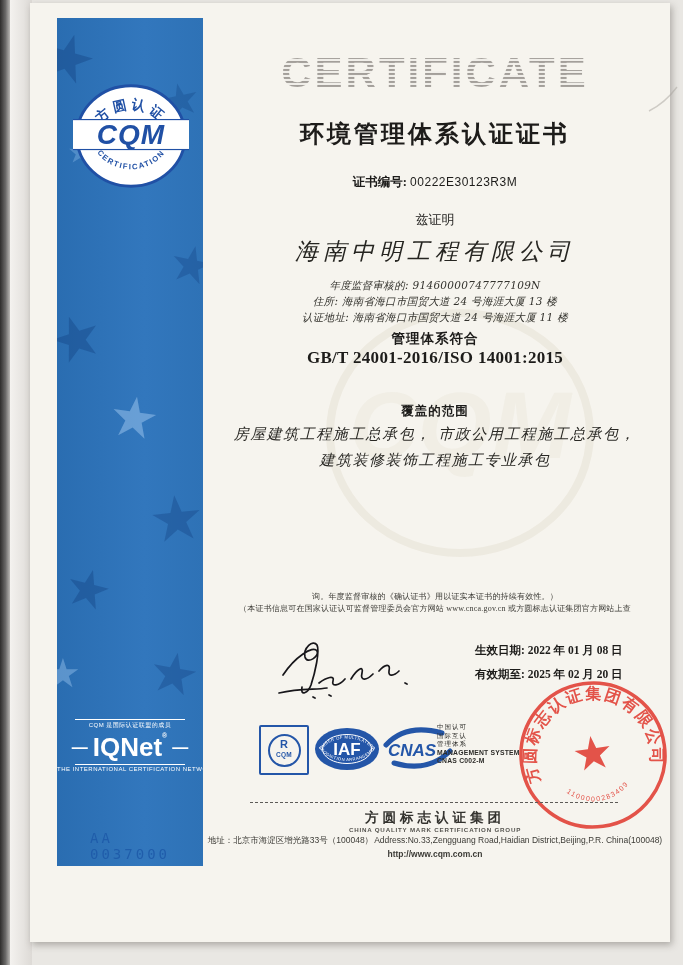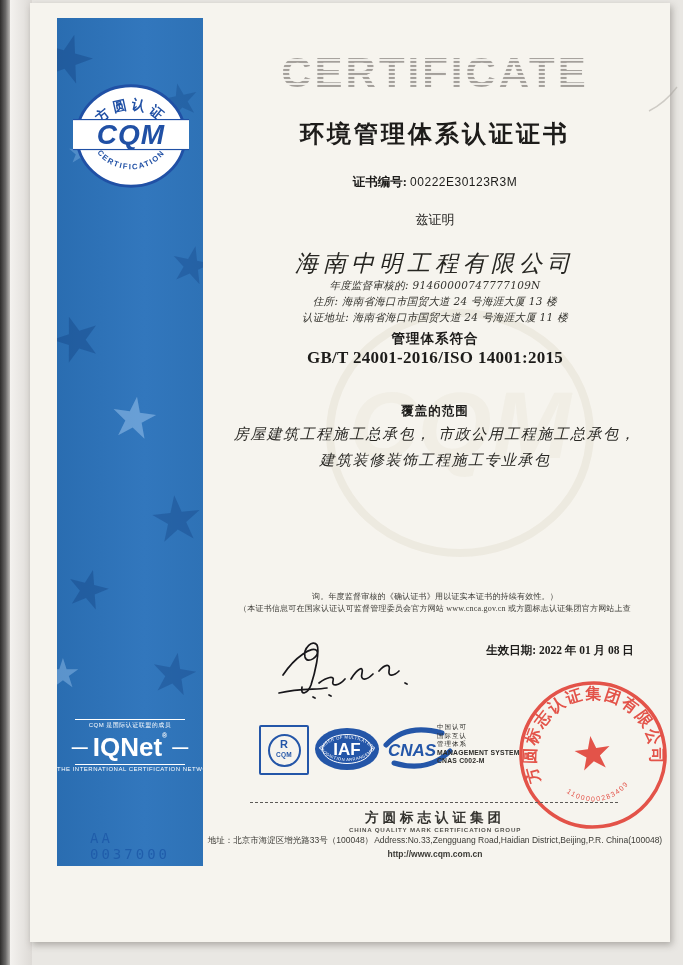--- a/index.html
+++ b/index.html
@@ -42,37 +42,37 @@
   .cert-word{top:46px;font-weight:bold;font-size:42px;letter-spacing:3px;
     font-family:"Liberation Sans",sans-serif;
     background:repeating-linear-gradient(180deg,#a19d98 0px,#a9a5a0 2px,#f0eee9 2px,#f0eee9 4px);
     -webkit-background-clip:text;background-clip:text;color:transparent;white-space:nowrap;}
   .title{top:115px;font-size:24px;font-weight:bold;letter-spacing:3px;}
   .certno{top:171px;font-size:12.5px;font-family:"Liberation Serif","DejaVu Serif",serif;}
   .certno b{font-weight:bold;}
   .certno .val{font-family:"Liberation Sans",sans-serif;font-size:12px;letter-spacing:.5px;}
   .attest{top:208px;font-size:13px;font-family:"Liberation Serif","DejaVu Serif",serif;}
   .company{top:233px;font-size:23px;letter-spacing:5px;color:#262521;
-    font-family:"DejaVu Serif","Liberation Serif",serif;font-style:italic;margin-top:12px;}
+    font-family:"DejaVu Serif","Liberation Serif",serif;font-style:italic;}
   .infoline{font-size:10.5px;color:#33322d;font-style:italic;
     font-family:"DejaVu Serif","Liberation Serif",serif;letter-spacing:.3px;}
   .il1{top:276px;} .il2{top:292px;} .il3{top:308px;}
   .conform{top:327px;font-size:13.5px;font-weight:bold;letter-spacing:1px;}
   .standard{top:345px;font-size:17px;font-weight:bold;letter-spacing:.3px;
     font-family:"Liberation Serif","DejaVu Serif",serif;}
   .scopelbl{top:400px;font-size:12.5px;font-weight:bold;letter-spacing:1px;}
   .scope1{top:422px;} .scope2{top:448px;}
   .scope{font-size:15px;letter-spacing:1.5px;color:#2a2925;font-style:italic;
     font-family:"DejaVu Serif","Liberation Serif",serif;}
   .fineprint{top:588px;font-size:8px;line-height:12px;color:#3c3b36;
     font-family:"Liberation Serif","DejaVu Serif",serif;letter-spacing:.2px;}
   .signature{left:237px;top:632px;width:160px;height:70px;}
   .dates{left:445px;top:635px;width:170px;font-size:11.5px;font-weight:bold;
     font-family:"Liberation Serif","DejaVu Serif",serif;color:#1d1c1a;line-height:24px;
-    text-align:center;white-space:nowrap;}
+    text-align:left;white-space:nowrap;}
   
   .rcqm{left:229px;top:722px;width:46px;height:46px;border:2.5px solid #2456a8;
     border-radius:2px;background:transparent;}
   .rcqm .circ{position:absolute;left:6.5px;top:6.5px;width:29px;height:29px;border:2px solid #2456a8;
     border-radius:50%;text-align:center;color:#2456a8;}
   .rcqm .r{display:block;font-size:11px;font-weight:bold;line-height:13px;margin-top:2px;}
   .rcqm .c{display:block;font-size:6.5px;font-weight:bold;line-height:7px;letter-spacing:.3px;}
   .iaf{left:284px;top:724px;width:66px;height:44px;}
   .cnas{left:350px;top:722px;width:76px;height:46px;}
   .acc{left:407px;top:720px;width:110px;text-align:left;color:#2d2c29;line-height:8.5px;}
@@ -178,20 +178,21 @@
       <path d="M84 44 C 90 34 97 30 95 38 C 93 46 99 46 106 39"></path>
       <path d="M112 36 C 118 29 124 28 122 36 C 121 42 127 41 132 36"></path>
       <path d="M138 48 l 2 1"></path>
       <path d="M46 62 l 2 1"></path>
       <path d="M62 60 l 2 1"></path>
     </g>
   </svg>
 
   <div class="abs dates">
     <div><span>生效日期:</span> <span>2022 年 01 月 08 日</span></div>
+    <div><span>有效期至:</span> <span>2025 年 02 月 20 日</span></div>
   </div>
 
   <div class="abs rcqm">
     <div class="circ">
       <span class="r">R</span>
       <span class="c">CQM</span>
     </div>
   </div>
 
   <svg class="abs iaf" viewBox="0 0 66 44">

